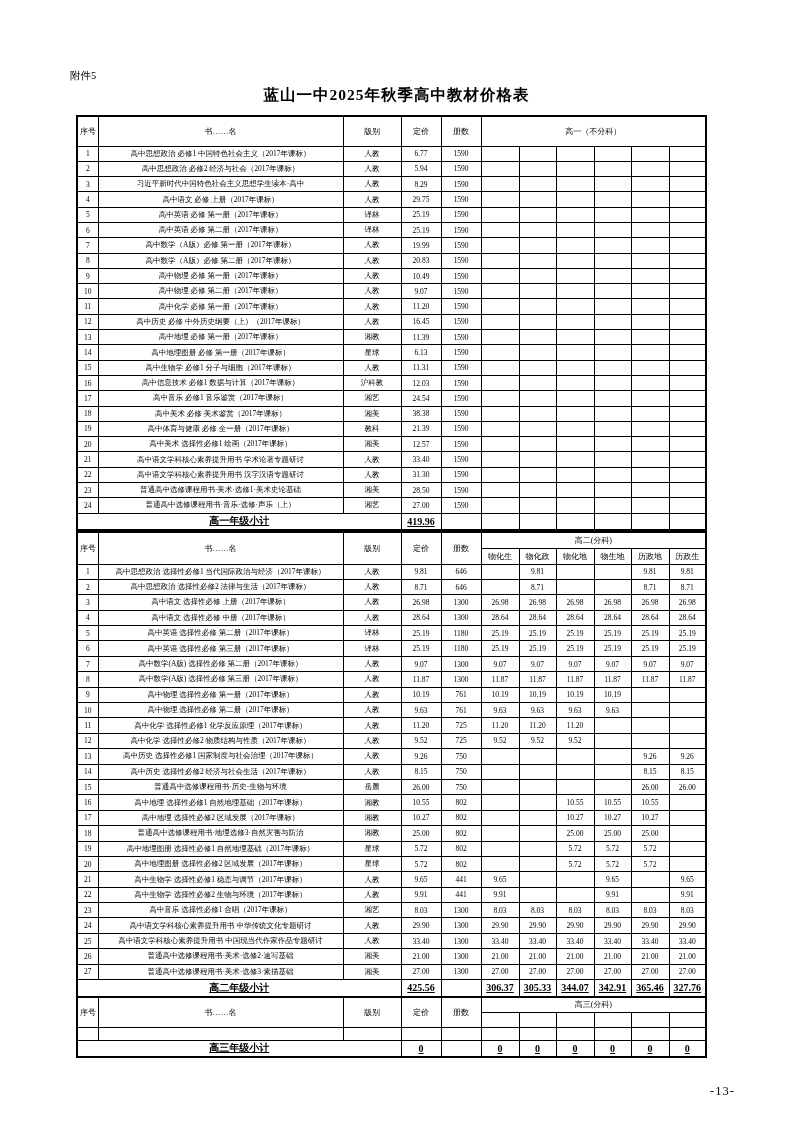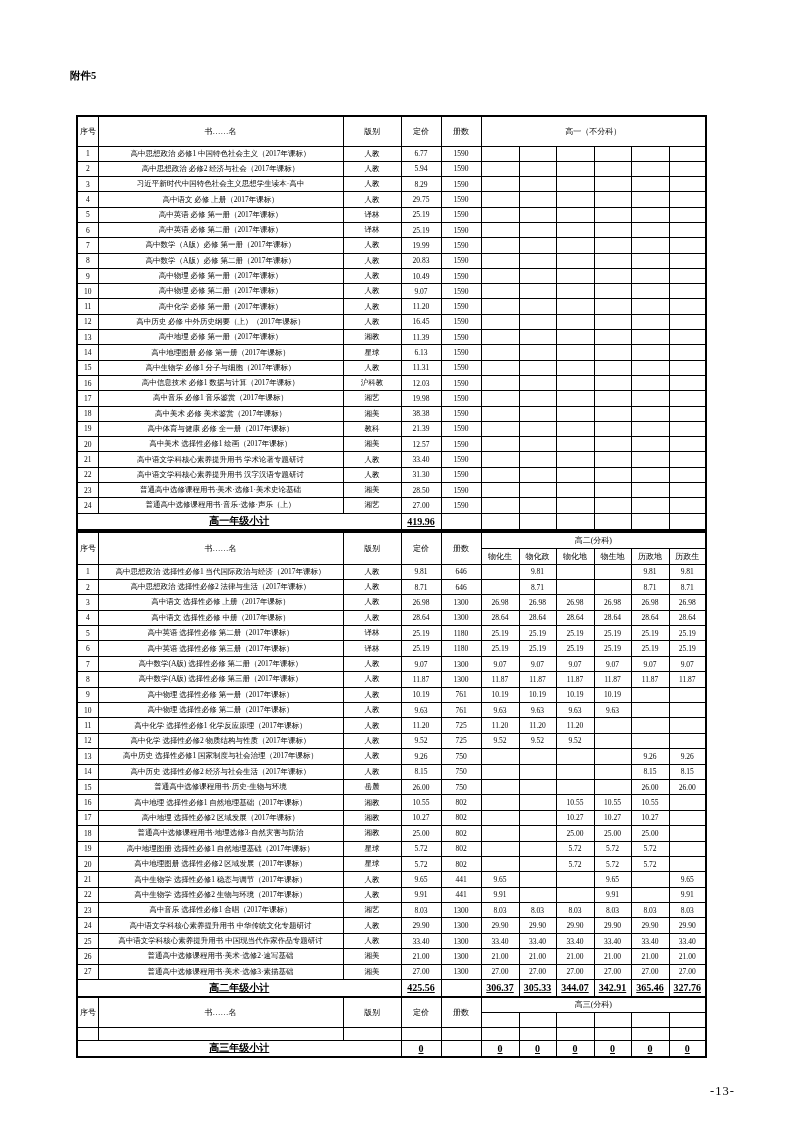--- a/index.html
+++ b/index.html
@@ -3,21 +3,21 @@
 <meta charset="utf-8">
 <style>
   html,body { margin:0; padding:0; background:#ffffff; }
   .page {
     position:relative; width:793px; height:1122px; background:#ffffff;
     color:#000; font-family:"Liberation Serif","DejaVu Serif",serif;
     overflow:hidden;
   }
   .attachment {
     position:absolute; left:70px; top:69px;
-    font-size:10.5px; font-weight:bold;
+    font-size:10.5px; font-weight:normal;
   }
   .doc-title {
     position:absolute; left:0; top:85px; width:100%;
     text-align:center; font-size:15.5px; font-weight:bold; letter-spacing:1px;
   }
   table.price-table {
     position:absolute; left:76px; width:629px;
     border-collapse:collapse; table-layout:fixed;
     border:2px solid #000;
   }
@@ -45,20 +45,21 @@
     font-size:12.5px; letter-spacing:1px;
   }
 </style>
 </head>
 <body>
 
 <div class="page">
 
   <div class="attachment">附件5</div>
 
+  <div class="doc-title">蓝山一中2025年秋季高中教材价格表</div>
 
   <table class="price-table" id="table1">
     <colgroup>
       <col style="width:21px">
         <col style="width:245px">
         <col style="width:58px">
       <col style="width:40px">
         <col style="width:40px">
       <col style="width:38px">
         <col style="width:37px">
@@ -283,21 +284,21 @@
           <td class="c6"></td>
           <td class="c7"></td>
           <td class="c8"></td>
           <td class="c9"></td>
           <td class="c10"></td>
         </tr>
         <tr>
           <td class="c0">17</td>
           <td class="c1">高中音乐 必修1 音乐鉴赏（2017年课标）</td>
           <td class="c2">湘艺</td>
-          <td class="c3">19.98</td>
+          <td class="c3">24.54</td>
           <td class="c4">1590</td>
           <td class="c5"></td>
           <td class="c6"></td>
           <td class="c7"></td>
           <td class="c8"></td>
           <td class="c9"></td>
           <td class="c10"></td>
         </tr>
         <tr>
           <td class="c0">18</td>

